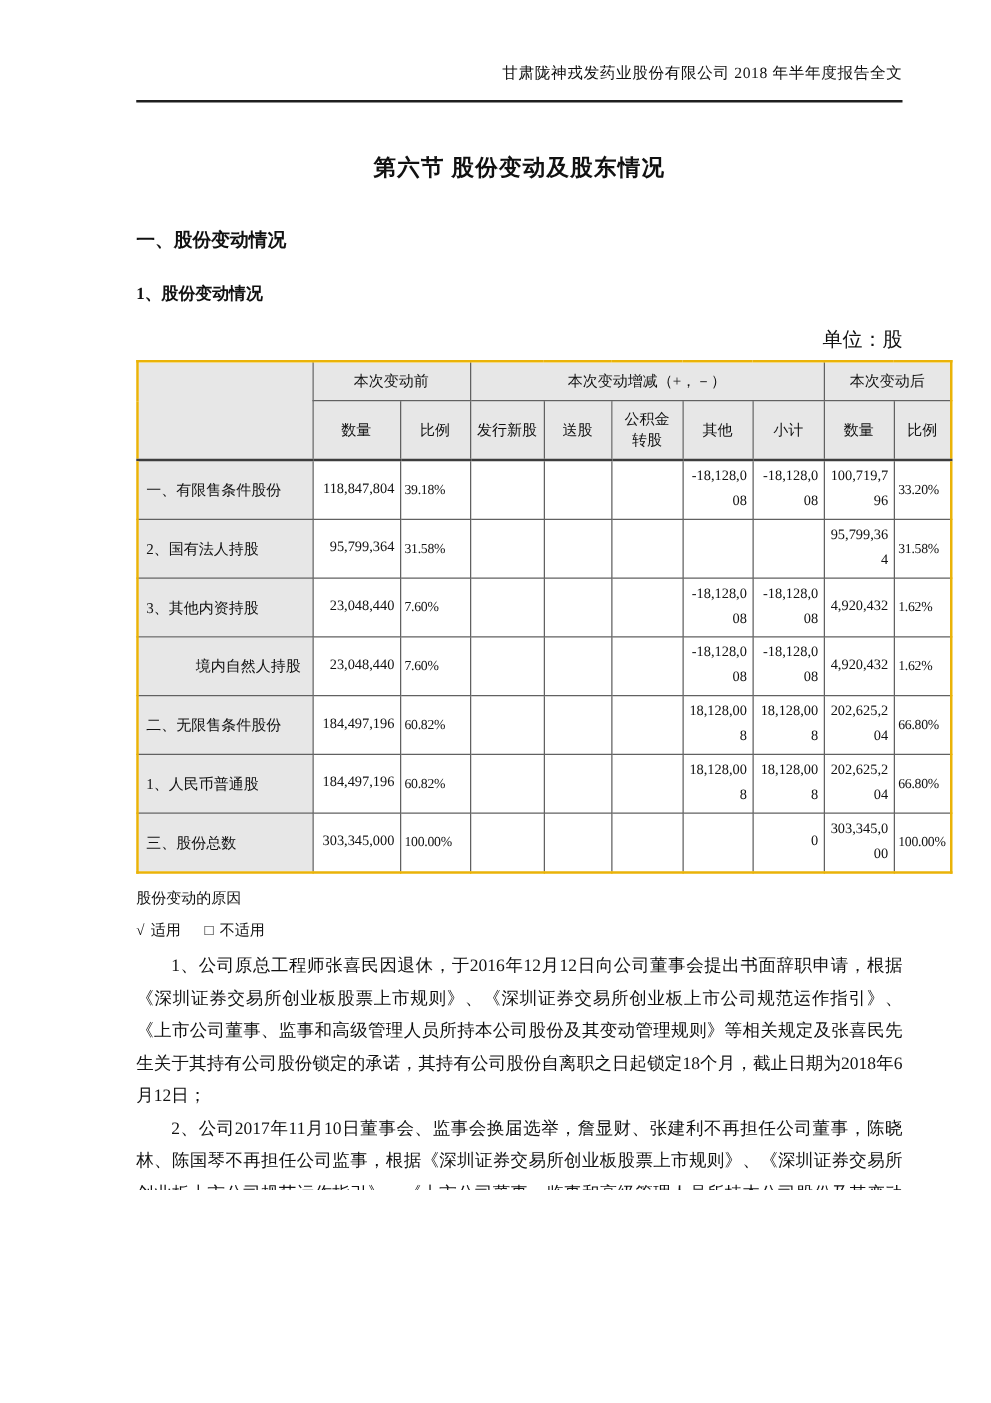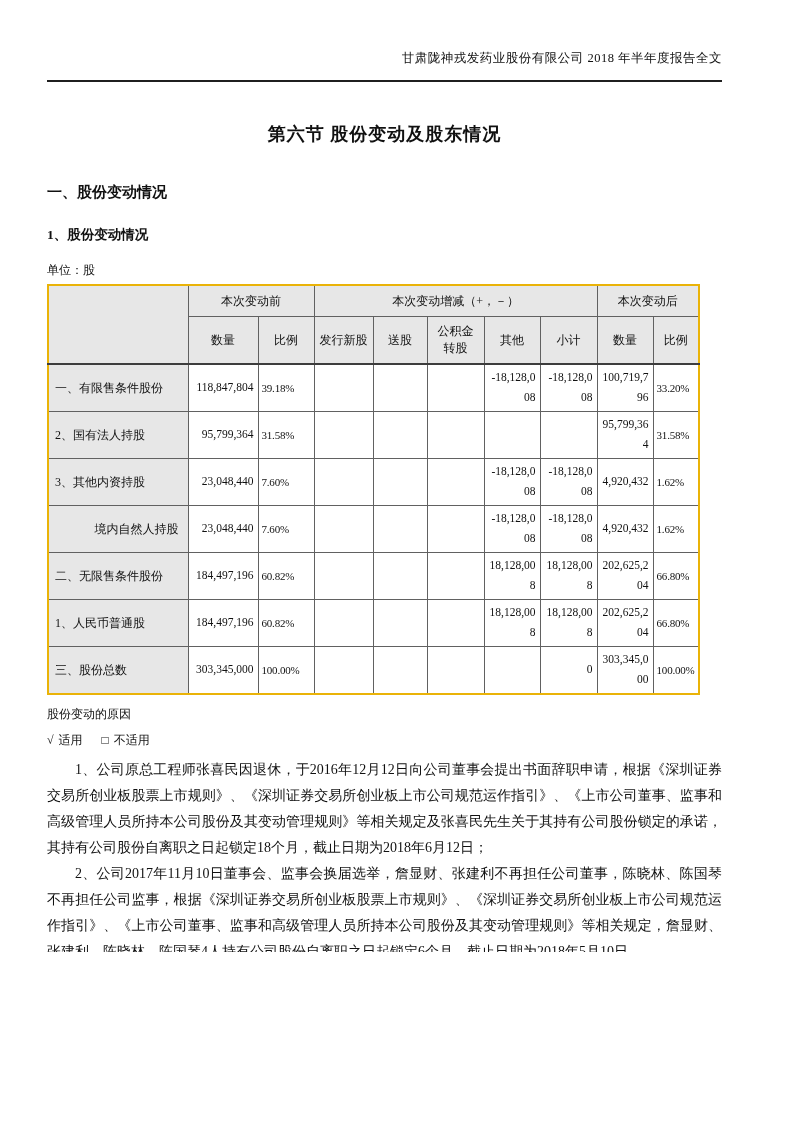--- a/index.html
+++ b/index.html
@@ -4,21 +4,21 @@
 <style>
   html, body { margin: 0; padding: 0; background: #ffffff; }
   .page {
     position: relative;
     width: 793px;
     height: 952px;
     background: #ffffff;
     color: #111111;
     font-family: "Liberation Serif", "DejaVu Serif", serif;
     box-sizing: border-box;
-    padding: 50px 71px 0 47px;
+    padding: 50px 71px 0 109px;
     overflow: hidden;
   }
   .running-head {
     font-size: 12.5px;
     text-align: right;
     padding-bottom: 13px;
     border-bottom: 2px solid #1f1f1f;
     letter-spacing: 0.5px;
   }
   .doc-title {
@@ -33,22 +33,22 @@
     font-size: 15px;
     font-weight: bold;
   }
   .subsection-heading {
     margin-top: 24px;
     font-size: 13.5px;
     font-weight: bold;
   }
   .unit-line {
     margin-top: 18px;
-    text-align: left;
-    font-size: 12px;
+    text-align: right;
+    font-size: 16px;
   }
   table.share-table {
     margin-top: 5px;
     width: 651px;
     border-collapse: collapse;
     table-layout: fixed;
     border: 2px solid #eab308;
     font-size: 12px;
   }
   .share-table th, .share-table td {

